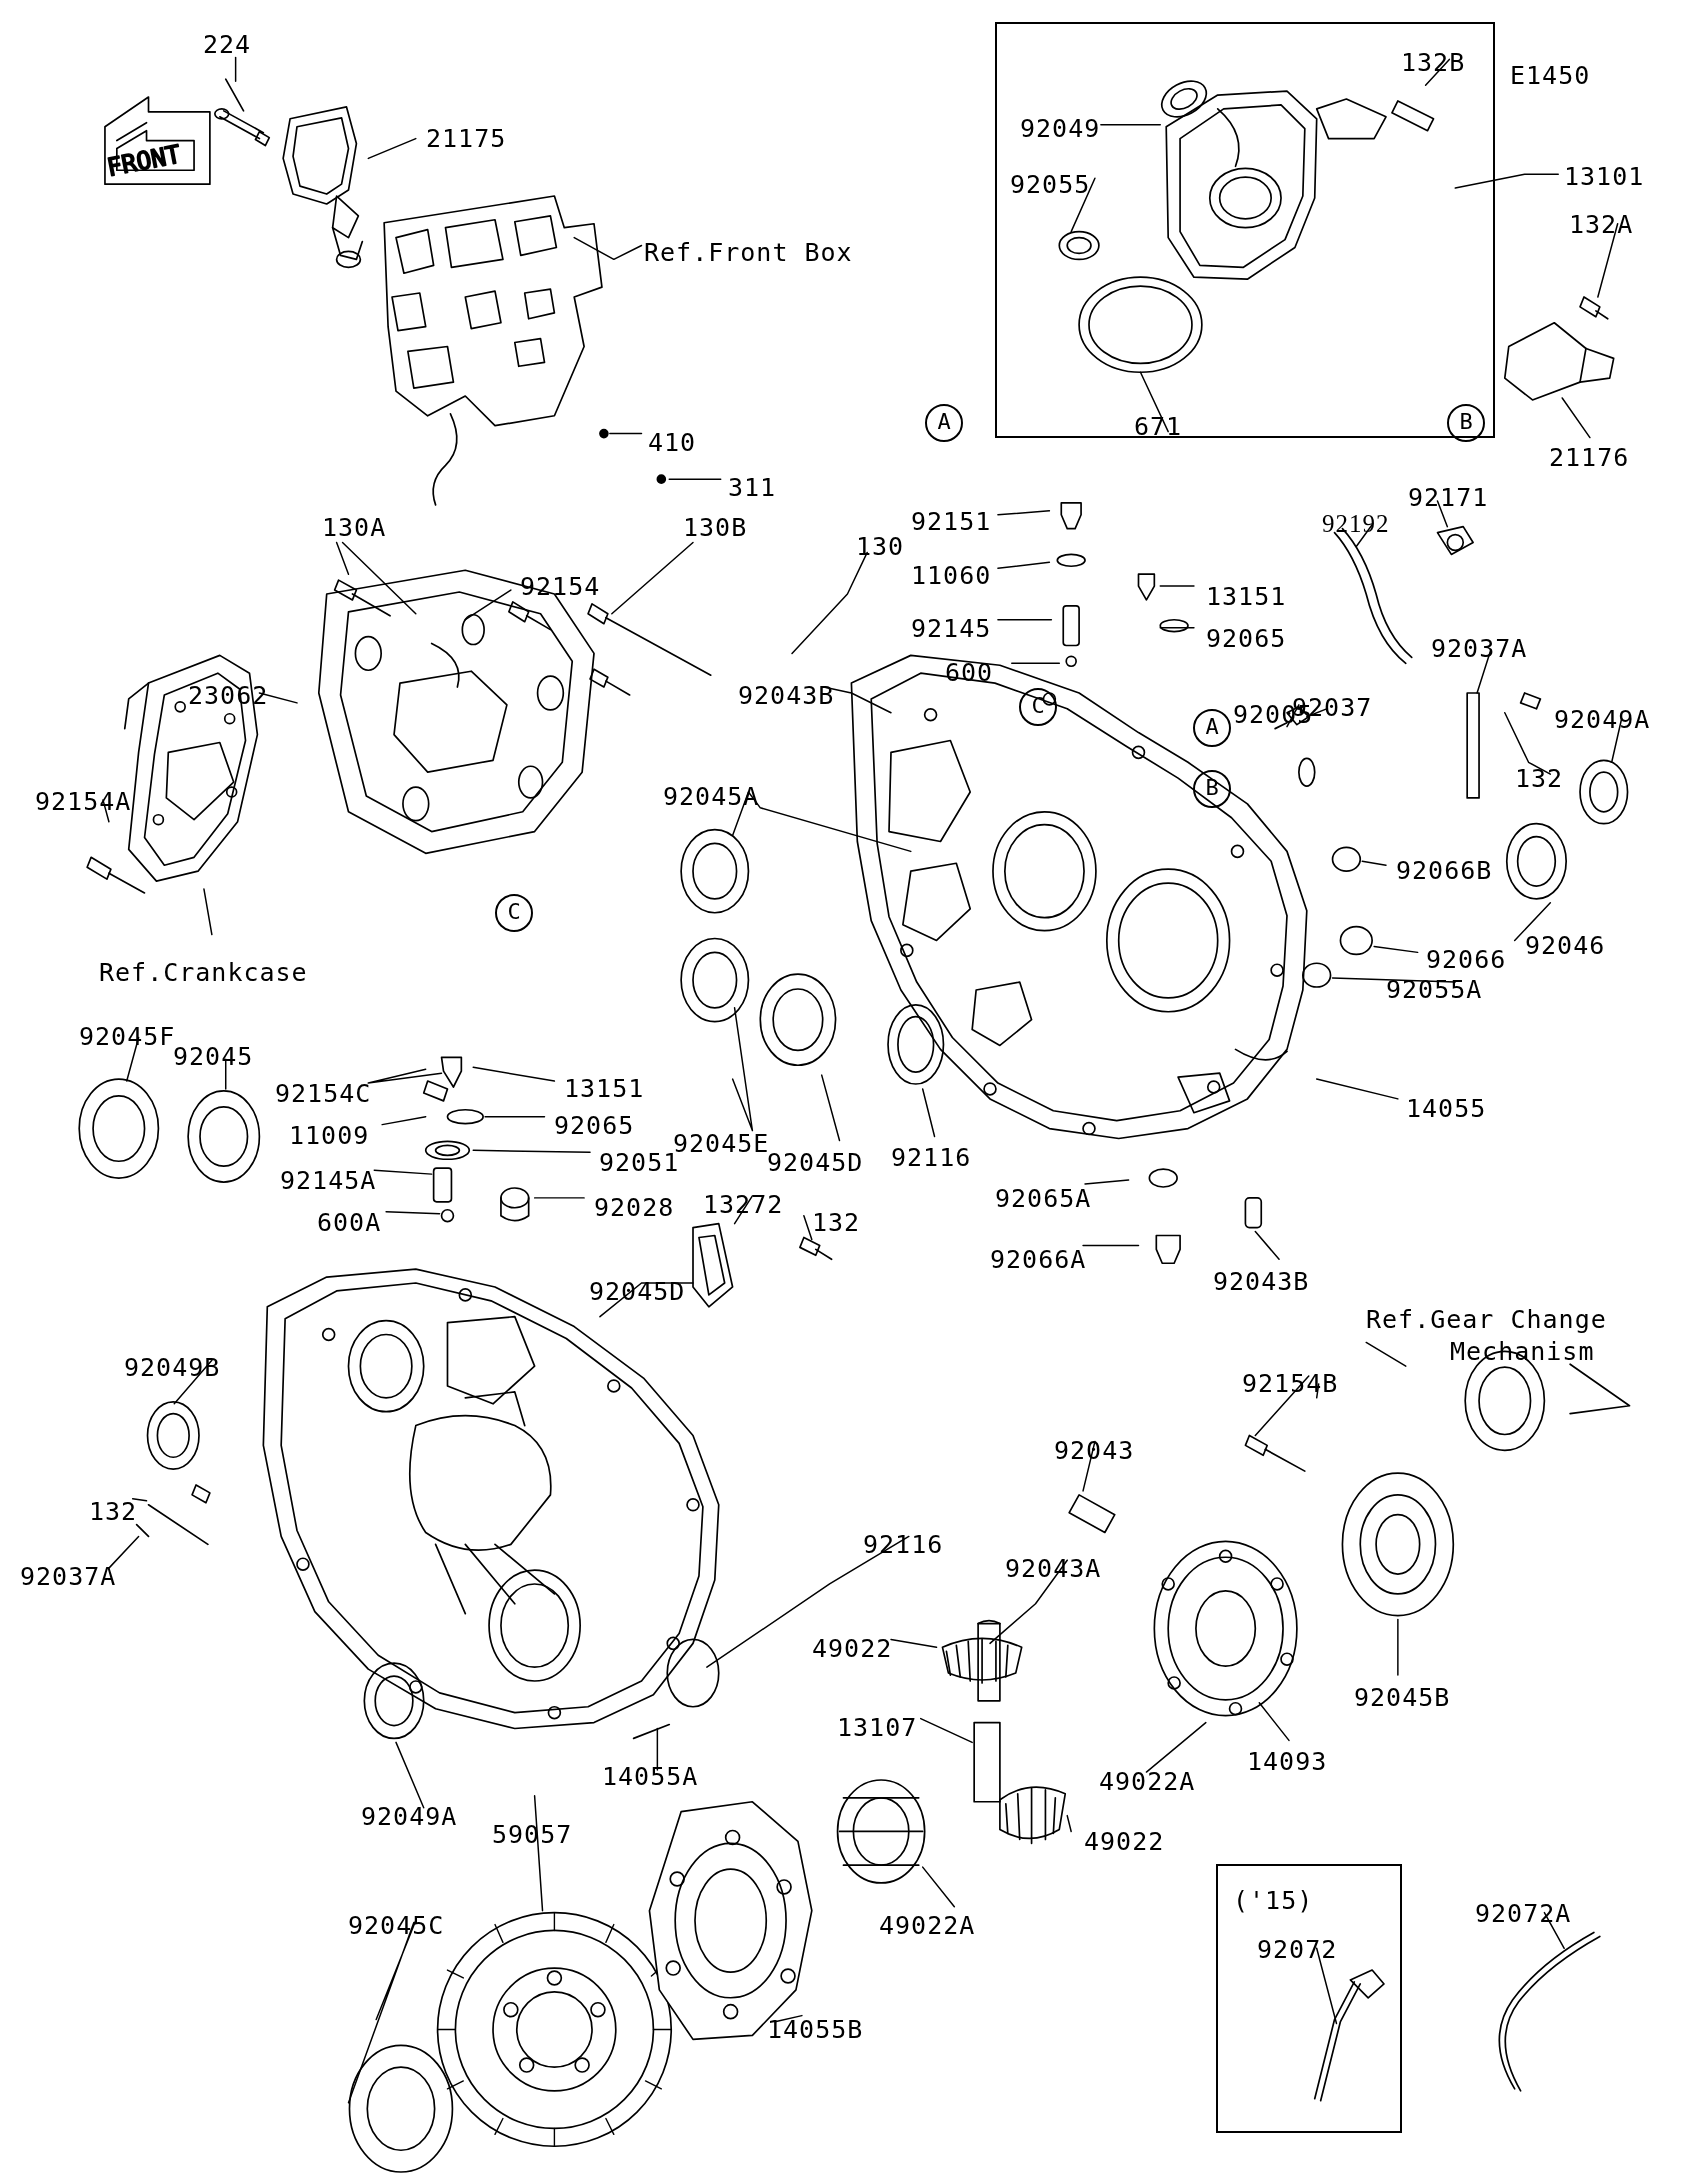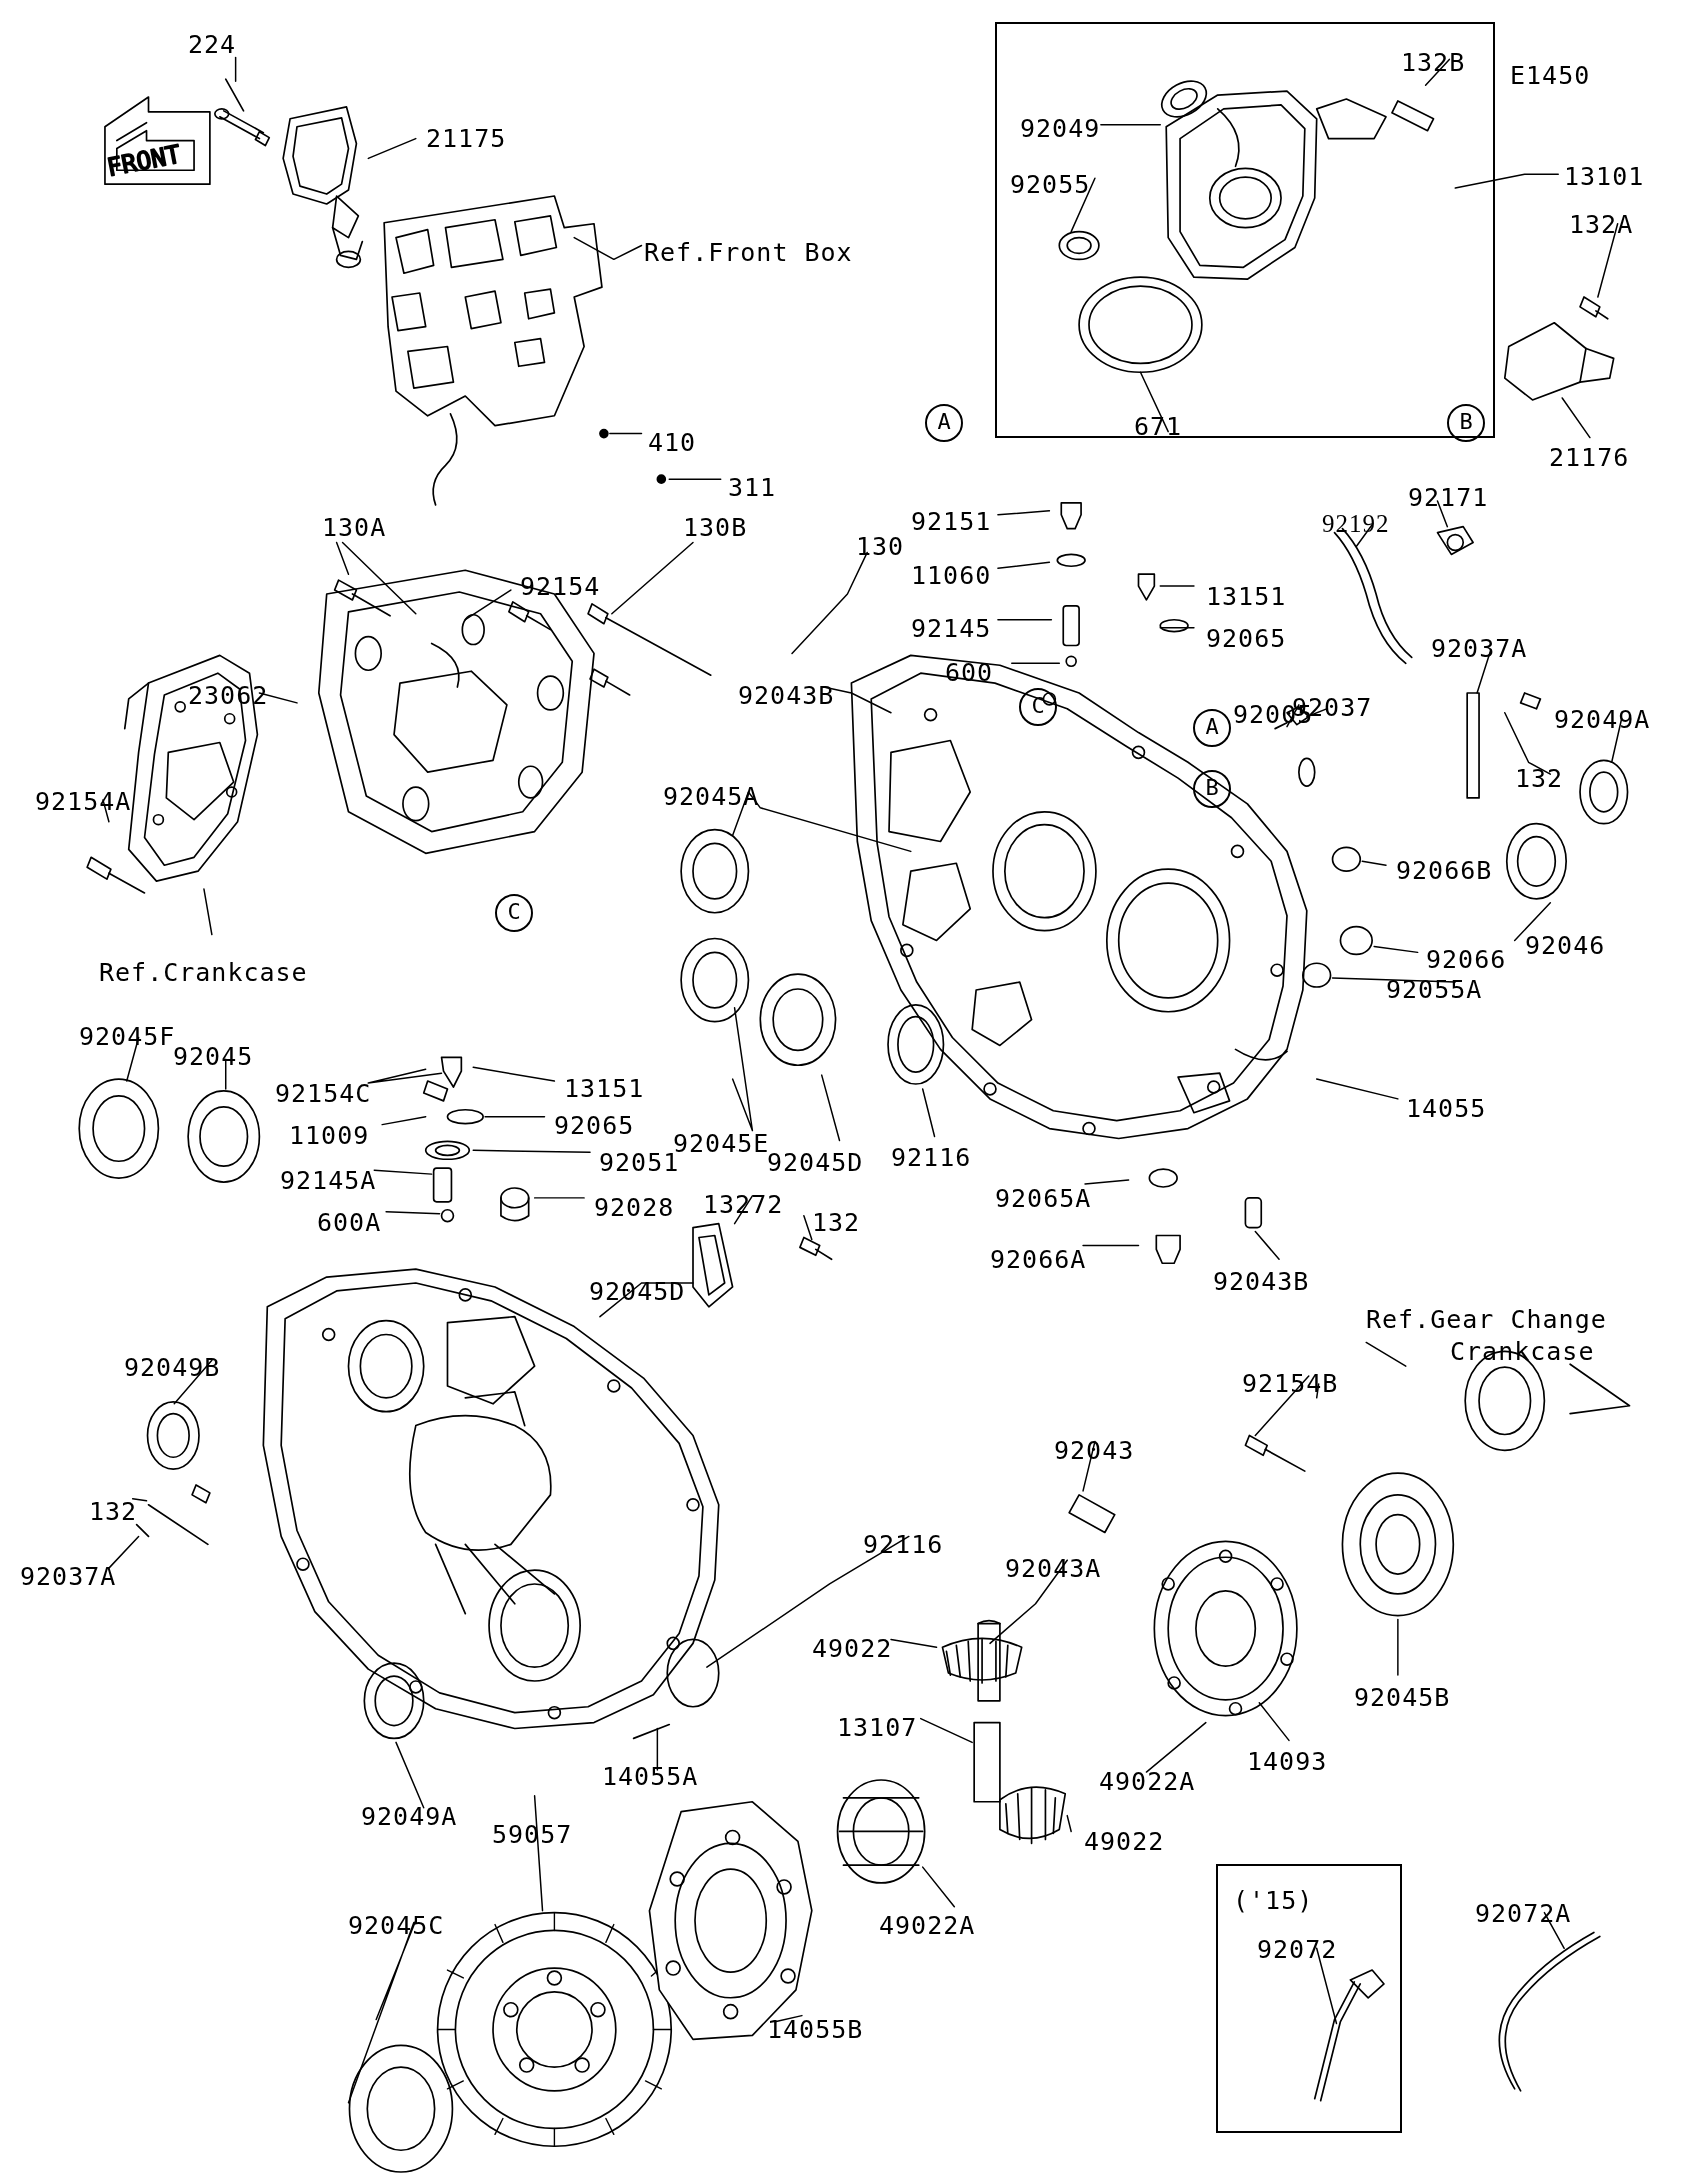--- a/index.html
+++ b/index.html
@@ -418,21 +418,21 @@
   <div class="circlab" style="left:925px;top:404px;">A</div>
   <div class="circlab" style="left:1447px;top:404px;">B</div>
   <div class="circlab" style="left:495px;top:894px;">C</div>
   <div class="circlab" style="left:1019px;top:688px;">C</div>
   <div class="circlab" style="left:1193px;top:709px;">A</div>
   <div class="circlab" style="left:1193px;top:770px;">B</div>
 
   <div class="boxframe" style="left:995px;top:22px;width:500px;height:416px;"></div>
   <div class="boxframe" style="left:1216px;top:1864px;width:186px;height:269px;"></div>
 
-  <div class="lbl" style="left:188px;top:30px;">224</div>
+  <div class="lbl" style="left:203px;top:30px;">224</div>
   <div class="lbl" style="left:426px;top:124px;">21175</div>
   <div class="lbl" style="left:644px;top:238px;">Ref.Front Box</div>
   <div class="lbl" style="left:648px;top:428px;">410</div>
   <div class="lbl" style="left:728px;top:473px;">311</div>
   <div class="lbl" style="left:322px;top:513px;">130A</div>
   <div class="lbl" style="left:520px;top:572px;">92154</div>
   <div class="lbl" style="left:683px;top:513px;">130B</div>
   <div class="lbl" style="left:856px;top:532px;">130</div>
   <div class="lbl" style="left:188px;top:681px;">23062</div>
   <div class="lbl" style="left:35px;top:787px;">92154A</div>
@@ -474,21 +474,21 @@
   <div class="lbl" style="left:594px;top:1193px;">92028</div>
   <div class="lbl" style="left:317px;top:1208px;">600A</div>
   <div class="lbl" style="left:703px;top:1190px;">13272</div>
   <div class="lbl" style="left:812px;top:1208px;">132</div>
   <div class="lbl" style="left:589px;top:1277px;">92045D</div>
   <div class="lbl" style="left:124px;top:1353px;">92049B</div>
   <div class="lbl" style="left:89px;top:1497px;">132</div>
   <div class="lbl" style="left:20px;top:1562px;">92037A</div>
   <div class="lbl" style="left:863px;top:1530px;">92116</div>
   <div class="lbl" style="left:1366px;top:1305px;">Ref.Gear Change</div>
-  <div class="lbl" style="left:1450px;top:1337px;">Crankcase</div>
+  <div class="lbl" style="left:1450px;top:1337px;">Mechanism</div>
   <div class="lbl" style="left:1242px;top:1369px;">92154B</div>
   <div class="lbl" style="left:1054px;top:1436px;">92043</div>
   <div class="lbl" style="left:1354px;top:1683px;">92045B</div>
   <div class="lbl" style="left:1247px;top:1747px;">14093</div>
   <div class="lbl" style="left:812px;top:1634px;">49022</div>
   <div class="lbl" style="left:1005px;top:1554px;">92043A</div>
   <div class="lbl" style="left:837px;top:1713px;">13107</div>
   <div class="lbl" style="left:1099px;top:1767px;">49022A</div>
   <div class="lbl" style="left:1084px;top:1827px;">49022</div>
   <div class="lbl" style="left:879px;top:1911px;">49022A</div>

